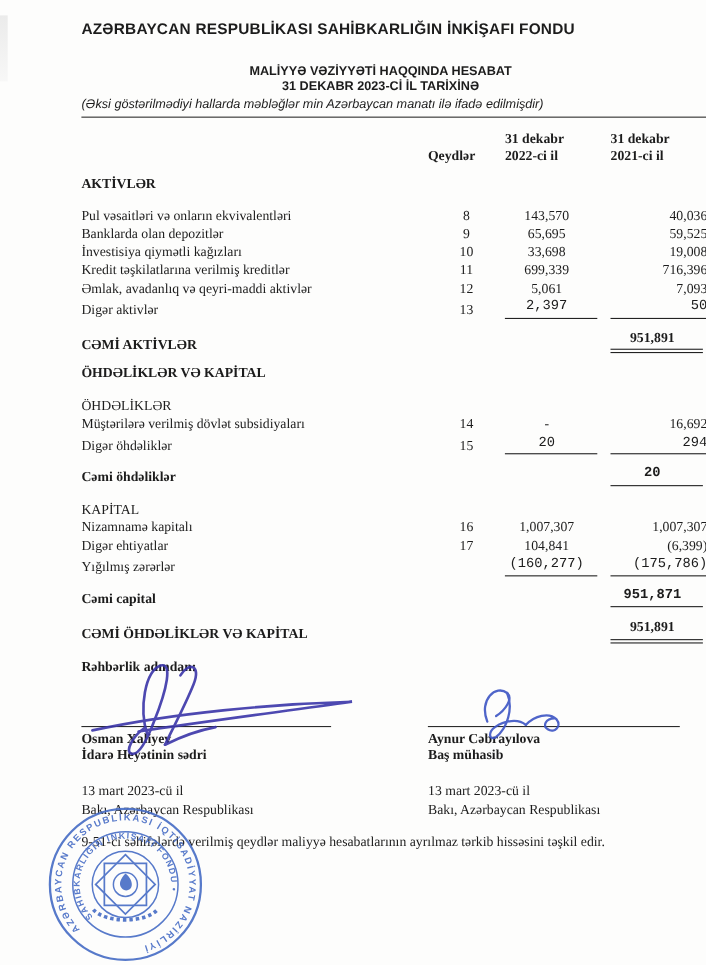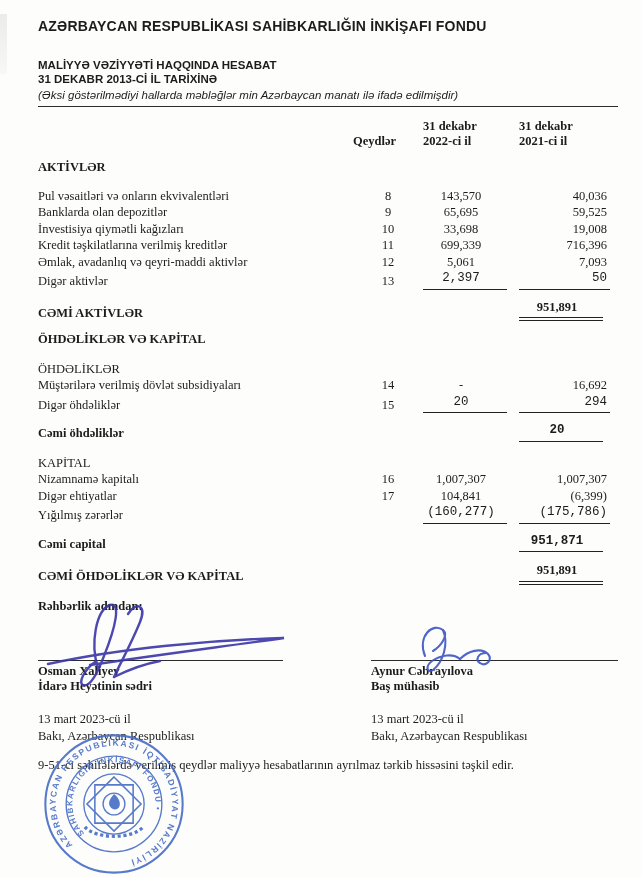--- a/index.html
+++ b/index.html
@@ -2,30 +2,30 @@
 <html lang="az"><head>
 <meta charset="utf-8">
 <title>Maliyyə vəziyyəti haqqında hesabat</title>
 <style>
   html,body{margin:0;padding:0;}
   body{
     width:642px;height:877px;position:relative;overflow:hidden;
     background:#fdfdfc;color:#1c1c1c;
     font-family:"Liberation Serif", serif;
   }
-  .page{padding:12px 24px 0 38px;position:relative;}
+  .page{padding:12px 24px 0 38px;position:relative;margin-left:36px;}
 
   
   .artifact{position:absolute;left:0;top:14px;width:7px;height:60px;
     background:linear-gradient(180deg,#d9d9d9,#f2f2f2);opacity:.5;}
 
   
   .hdr{font-family:"Liberation Sans", sans-serif;}
   .org-title{font-size:14px;font-weight:bold;letter-spacing:.2px;margin:6px 0 24px 0;}
-  .sub1,.sub2{font-size:11.5px;font-weight:bold;line-height:14px;}
+  .sub1,.sub2{font-size:11.5px;font-weight:bold;line-height:14px;text-align:center;}
   .note-line{font-size:11.5px;font-style:italic;margin-top:3px;padding-bottom:5px;
     border-bottom:1.6px solid #2d2d2d;width:580px;}
 
   
   .tbl{margin-top:12px;font-size:12.5px;}
   .t-row{display:grid;grid-template-columns:315px 70px 84px 12px 91px;
     align-items:end;line-height:16.5px;}
   .c-note{text-align:center;}
   .c-v2022{text-align:center;padding-right:8px;}
   .c-v2021{text-align:right;padding-right:3px;}
@@ -64,21 +64,21 @@
 </head>
 <body>
 
 <div class="artifact"></div>
 
 <div class="page">
 
   <div class="hdr">
     <div class="org-title">AZƏRBAYCAN RESPUBLİKASI SAHİBKARLIĞIN İNKİŞAFI FONDU</div>
     <div class="sub1">MALİYYƏ VƏZİYYƏTİ HAQQINDA HESABAT</div>
-    <div class="sub2">31 DEKABR 2013-Cİ İL TARİXİNƏ</div>
+    <div class="sub2">31 DEKABR 2023-Cİ İL TARİXİNƏ</div>
     <div class="note-line">(Əksi göstərilmədiyi hallarda məbləğlər min Azərbaycan manatı ilə ifadə edilmişdir)</div>
   </div>
 
   <div class="tbl">
     <div class="t-row colhead">
       <div class="c-label"></div>
       <div class="c-note">Qeydlər</div>
       <div class="c-v2022">
         <span>31 dekabr</span><br>
         <span>2022-ci il</span>

